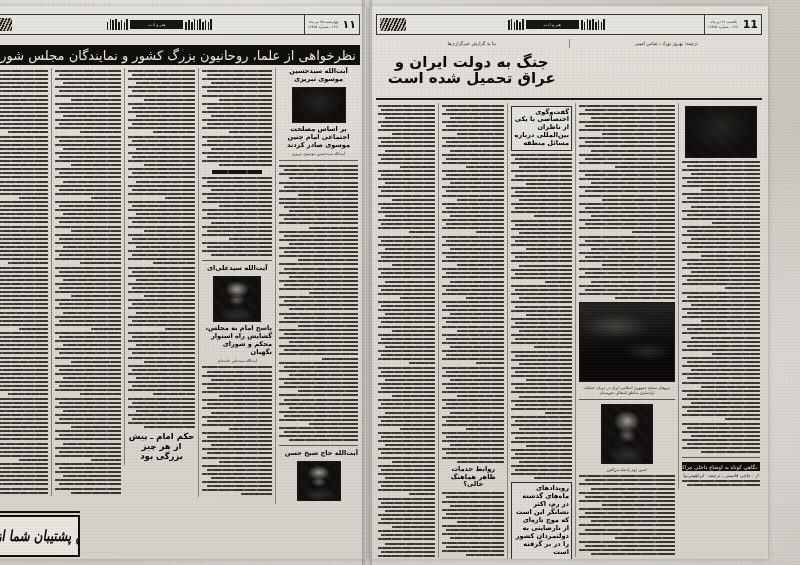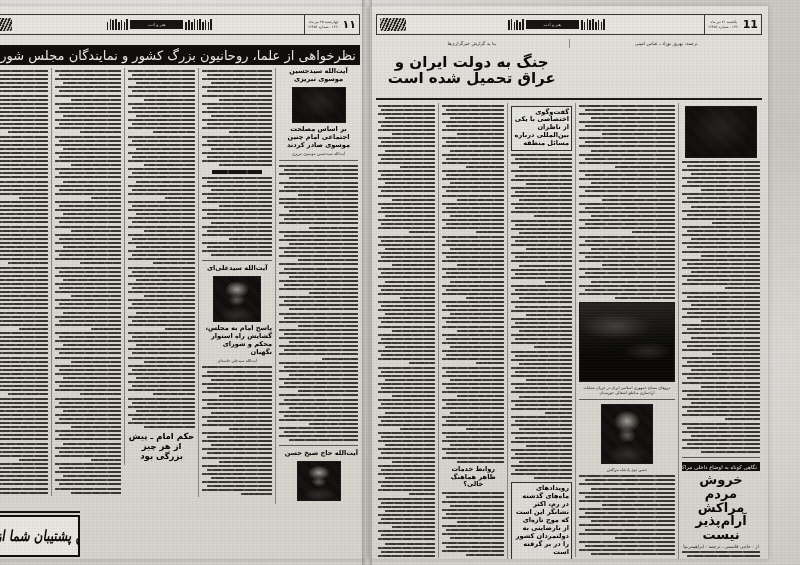--- a/index.html
+++ b/index.html
@@ -849,24 +849,20 @@
             <div class="ln s2"></div>
             <div class="ln s1"></div>
             <div class="ln s3"></div>
           <div class="ln s1"></div>
             <div class="ln s2"></div>
             <div class="ln s1"></div>
             <div class="ln s4"></div>
         </div>
         <div class="rule"></div>
         <div class="kicker-sm">نگاهی کوتاه به اوضاع داخلی مراکش</div>
-        <div class="headline" style="font-size:13px;line-height:1.05;text-align:center">
-          <span>خروش مردم مراکش</span><br>
-          <span>آرام‌پذیر نیست</span>
-        </div>
         <div class="byline">از : حاجی قاسمی ـ ترجمه : ابراهیمی‌نیا</div>
         <div class="body">
           <div class="ln s1"></div>
             <div class="ln s2"></div>
 
         </div>
       </div>
 
       <div class="col" style="width:100px">
         <div class="body">

